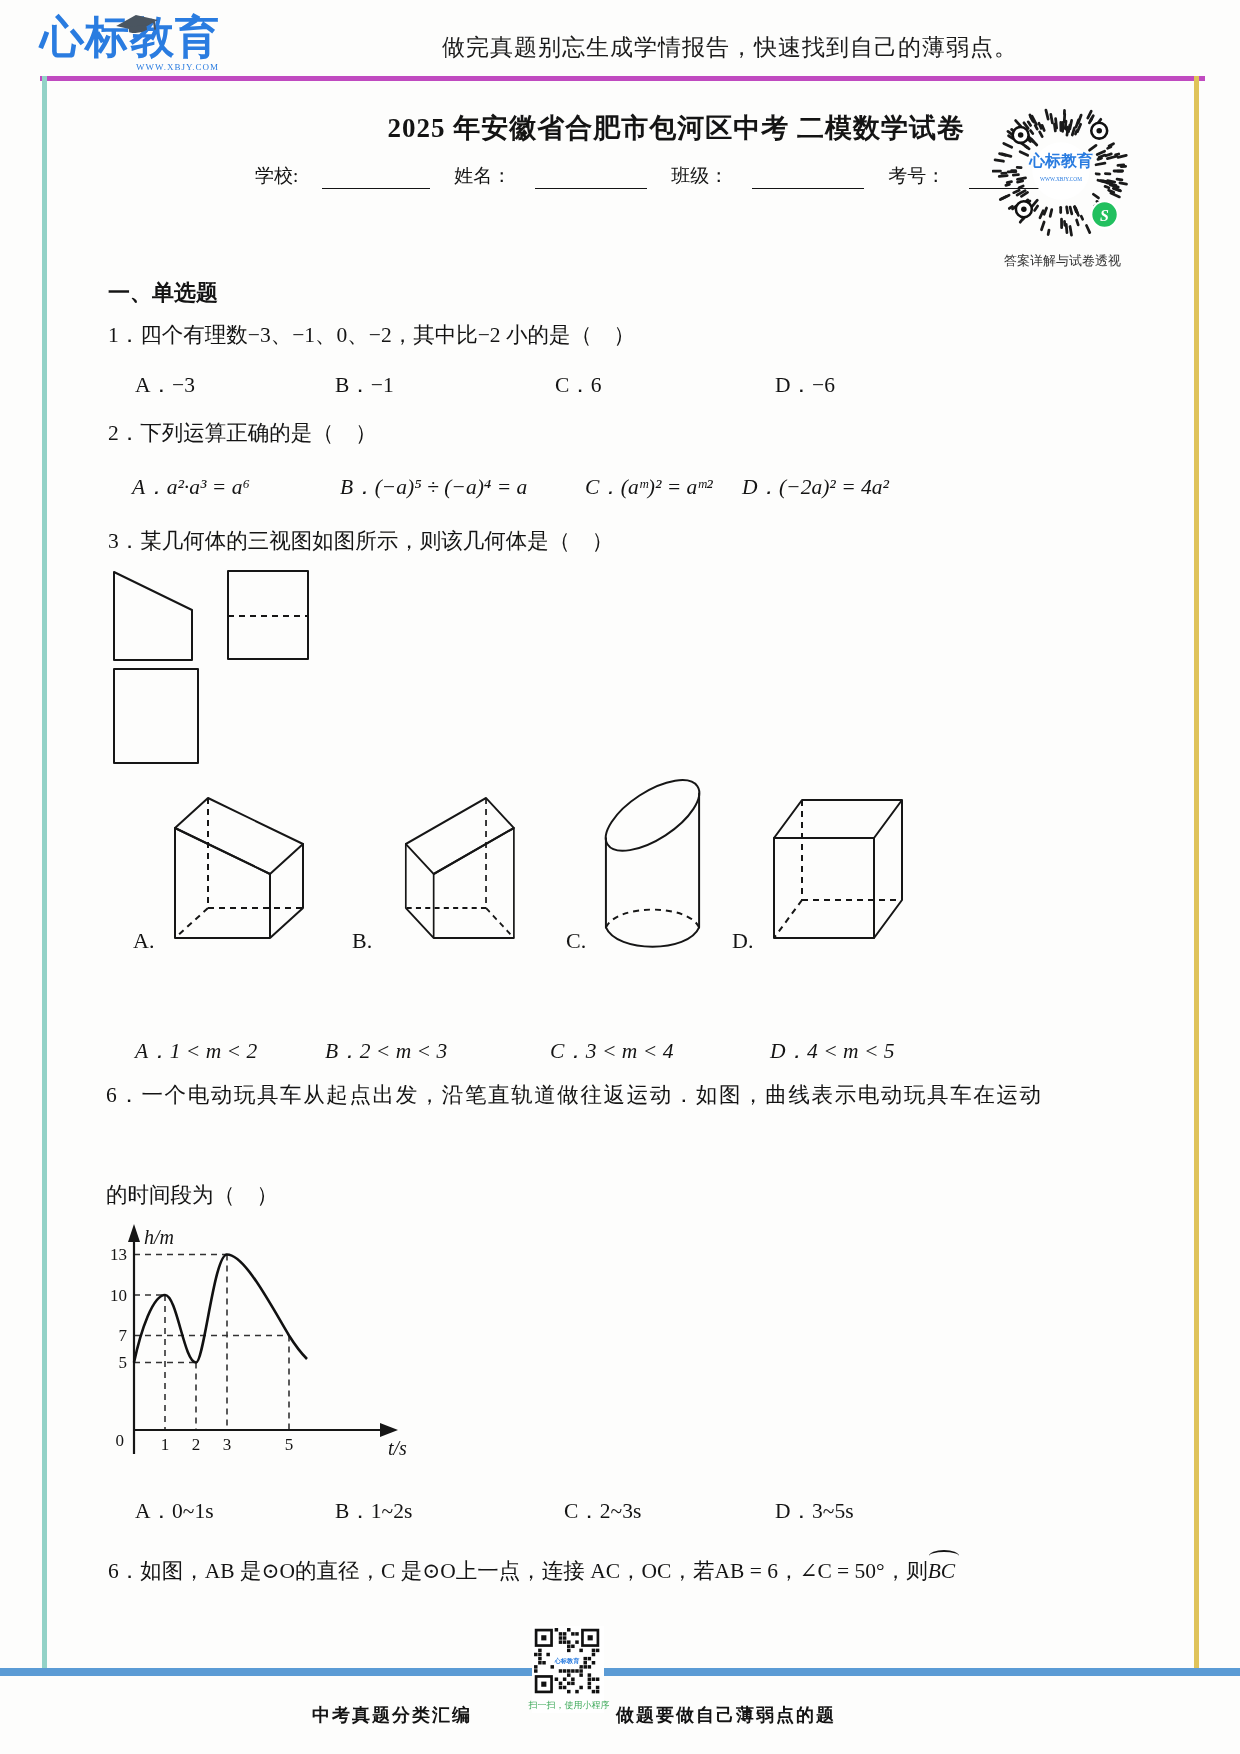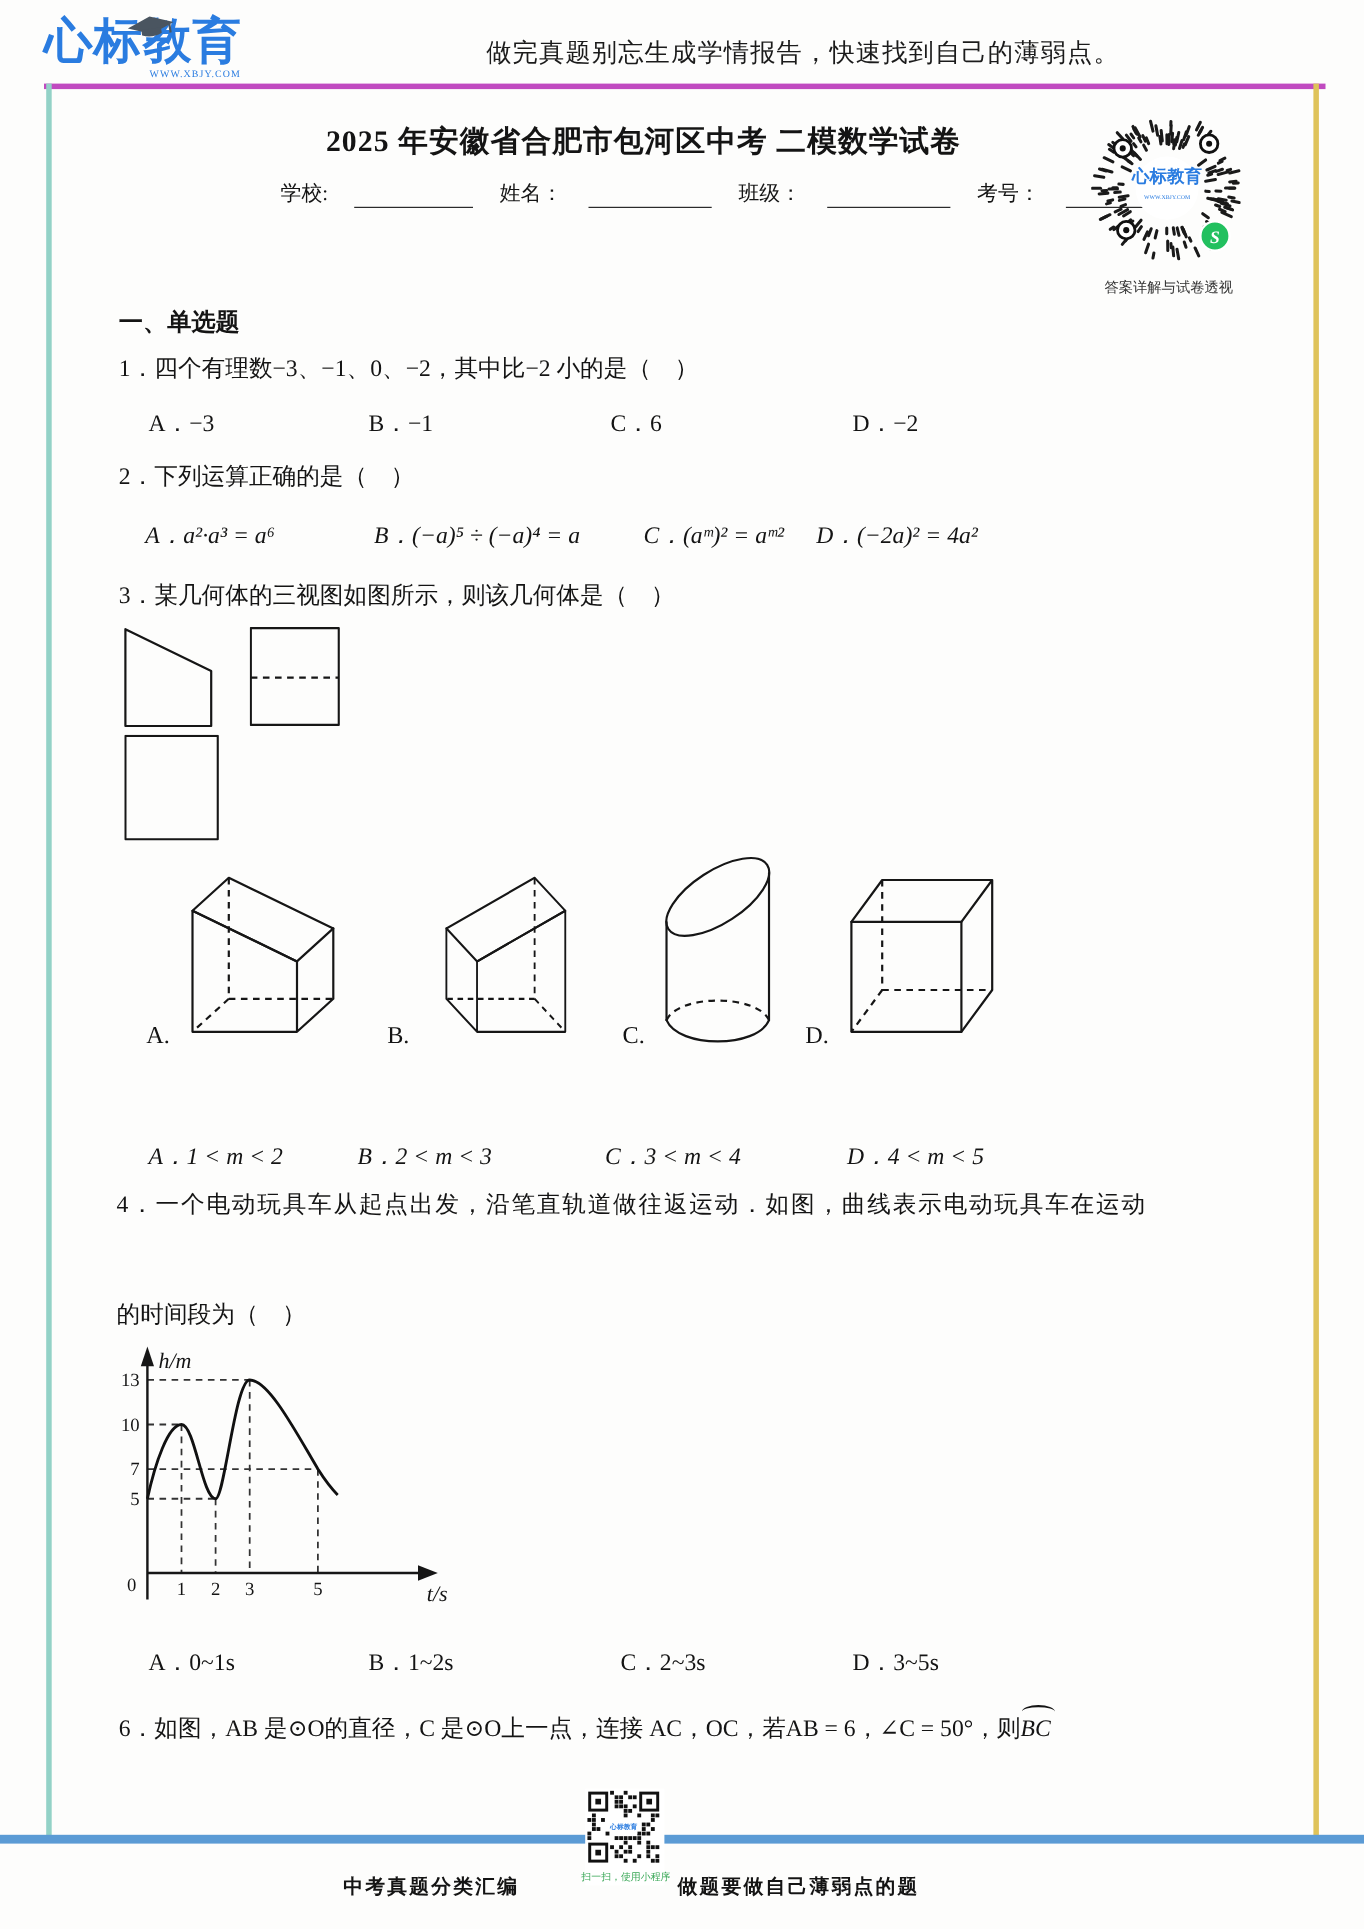--- a/index.html
+++ b/index.html
@@ -64,21 +64,21 @@
       <path d="M14,14 L14,19 Q23,23 32,19 L32,14" fill="#4a5560"></path>
       <line x1="40" y1="12" x2="40" y2="20" stroke="#4a5560" stroke-width="2"></line>
     </svg>
   </div>
   <div class="abs tagline" style="left:442px;top:32px;">做完真题别忘生成学情报告，快速找到自己的薄弱点。</div>
 
   <div class="abs rule-purple" style="left:40px;top:76px;width:1165px;height:5px;"></div>
   <div class="abs border-left" style="left:42px;top:76px;width:5px;height:1594px;"></div>
   <div class="abs border-right" style="left:1194px;top:76px;width:5px;height:1594px;"></div>
 
-  <div class="abs title" style="left:205px;top:110px;width:760px;">2025 年安徽省合肥市包河区中考 二模数学试卷</div>
+  <div class="abs title" style="left:205px;top:110px;width:760px;text-align:right;">2025 年安徽省合肥市包河区中考 二模数学试卷</div>
 
   <div class="abs fields" style="left:255px;top:163px;">
     <span class="lab">学校:</span>
     <span class="blank" style="width:108px;"></span>
     <span class="lab">姓名：</span>
     <span class="blank" style="width:112px;"></span>
     <span class="lab">班级：</span>
     <span class="blank" style="width:112px;"></span>
     <span class="lab">考号：</span>
     <span class="blank" style="width:104px;"></span>
@@ -233,21 +233,21 @@
   </svg>
   <div class="abs qr-caption" style="left:985px;top:252px;width:155px;">答案详解与试卷透视</div>
 
   <div class="abs sec-head" style="left:108px;top:278px;">一、单选题</div>
 
   <div class="abs qtext" style="left:108px;top:320px;">1．四个有理数−3、−1、0、−2，其中比−2 小的是（　）</div>
   <div class="abs" style="top:370px;left:0;width:1240px;height:30px;">
     <span class="abs opt" style="left:135px;">A．−3</span>
     <span class="abs opt" style="left:335px;">B．−1</span>
     <span class="abs opt" style="left:555px;">C．6</span>
-    <span class="abs opt" style="left:775px;">D．−2</span>
+    <span class="abs opt" style="left:775px;">D．−6</span>
   </div>
 
   <div class="abs qtext" style="left:108px;top:418px;">2．下列运算正确的是（　）</div>
   <div class="abs" style="top:472px;left:0;width:1240px;height:34px;">
     <span class="abs opt math" style="left:132px;">A．a²·a³ = a⁶</span>
     <span class="abs opt math" style="left:340px;">B．(−a)⁵ ÷ (−a)⁴ = a</span>
     <span class="abs opt math" style="left:585px;font-family:Liberation Serif, serif;">C．(aᵐ)² = aᵐ²</span>
     <span class="abs opt math" style="left:742px;">D．(−2a)² = 4a²</span>
   </div>
 
@@ -295,21 +295,21 @@
     <span class="abs optlabel" style="left:732px;">D.</span>
   </div>
 
   <div class="abs" style="top:1036px;left:0;width:988px;height:30px;">
     <span class="abs opt math" style="left:135px;">A．1 &lt; m &lt; 2</span>
     <span class="abs opt math" style="left:325px;">B．2 &lt; m &lt; 3</span>
     <span class="abs opt math" style="left:550px;">C．3 &lt; m &lt; 4</span>
     <span class="abs opt math" style="left:770px;">D．4 &lt; m &lt; 5</span>
   </div>
 
-  <div class="abs qtext just" style="left:106px;top:1080px;">4．一个电动玩具车从起点出发，沿笔直轨道做往返运动．如图，曲线表示电动玩具车在运动</div>
+  <div class="abs qtext just" style="left:106px;top:1080px;">6．一个电动玩具车从起点出发，沿笔直轨道做往返运动．如图，曲线表示电动玩具车在运动</div>
   <div class="abs qtext" style="left:106px;top:1180px;">的时间段为（　）</div>
 
   <svg class="abs" style="left:96px;top:1212px;" width="320" height="250" viewBox="0 0 320 250">
     <path class="guide" d="M38,42.5 H131 M131,42.5 V218"></path>
     <path class="guide" d="M38,83 H69 M69,83 V218"></path>
     <path class="guide" d="M38,123.5 H193 M193,123.5 V218"></path>
     <path class="guide" d="M38,150.5 H100 M100,150.5 V218"></path>
     <path class="axis" d="M38,242 V26"></path>
     <polygon points="38,12 32,30 44,30" fill="#161616"></polygon>
     <path class="axis" d="M38,218 H288"></path>

